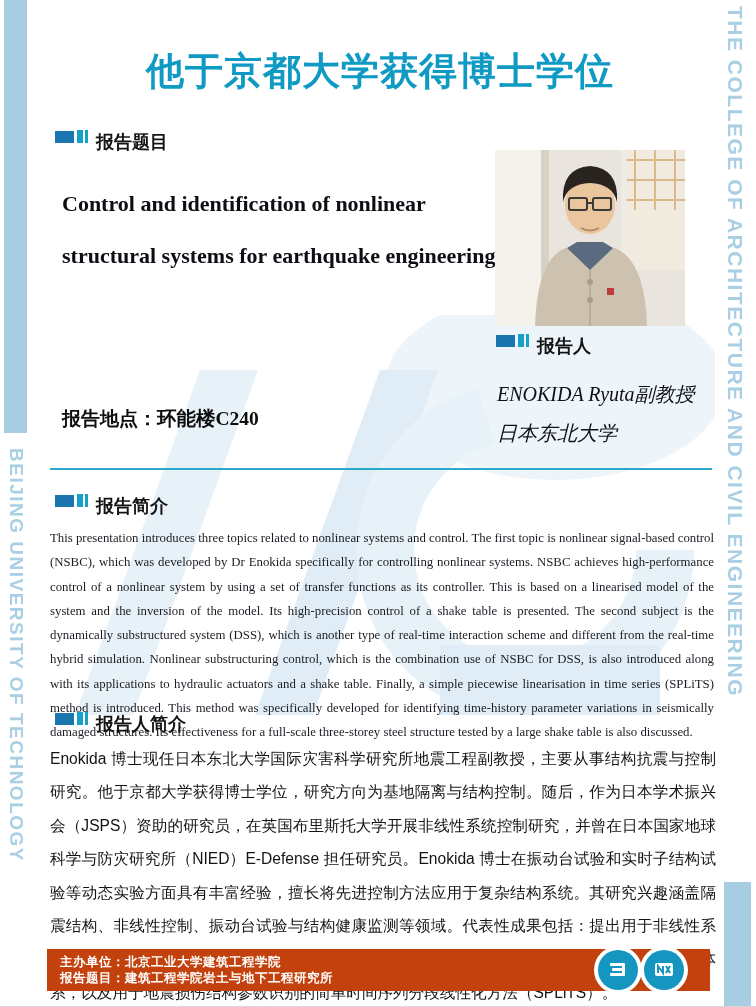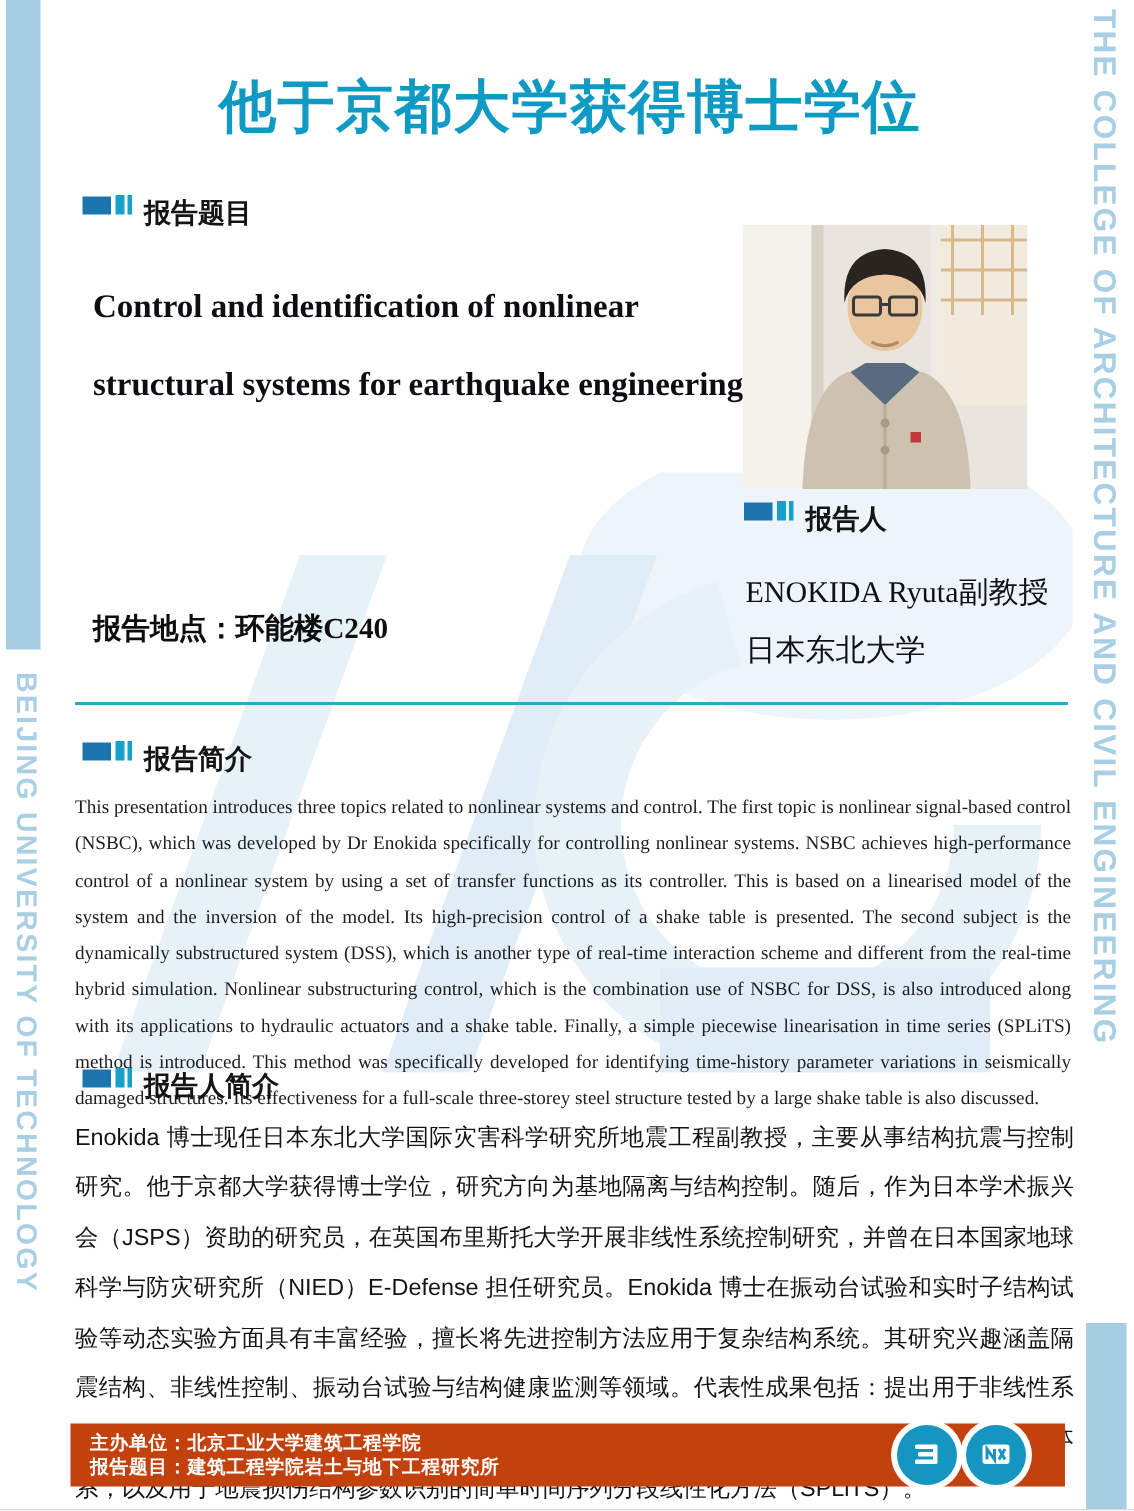--- a/index.html
+++ b/index.html
@@ -92,21 +92,21 @@
 
   .photo {
     position: absolute; left: 495px; top: 150px;
     width: 190px; height: 176px;
     overflow: hidden;
   }
 
   .speaker-name, .speaker-affil {
     position: absolute; left: 497px;
     font-family: "Liberation Serif", serif;
-    font-size: 20px; color: #101018;
+    font-size: 20px; color: #101018; font-style: italic;
   }
   .speaker-name  { top: 381px; }
   .speaker-affil { top: 420px; }
 
   .divider {
     position: absolute; left: 50px; top: 468px;
     width: 662px; height: 2px; background: #2ca8ca;
   }
 
   .abstract-text {

